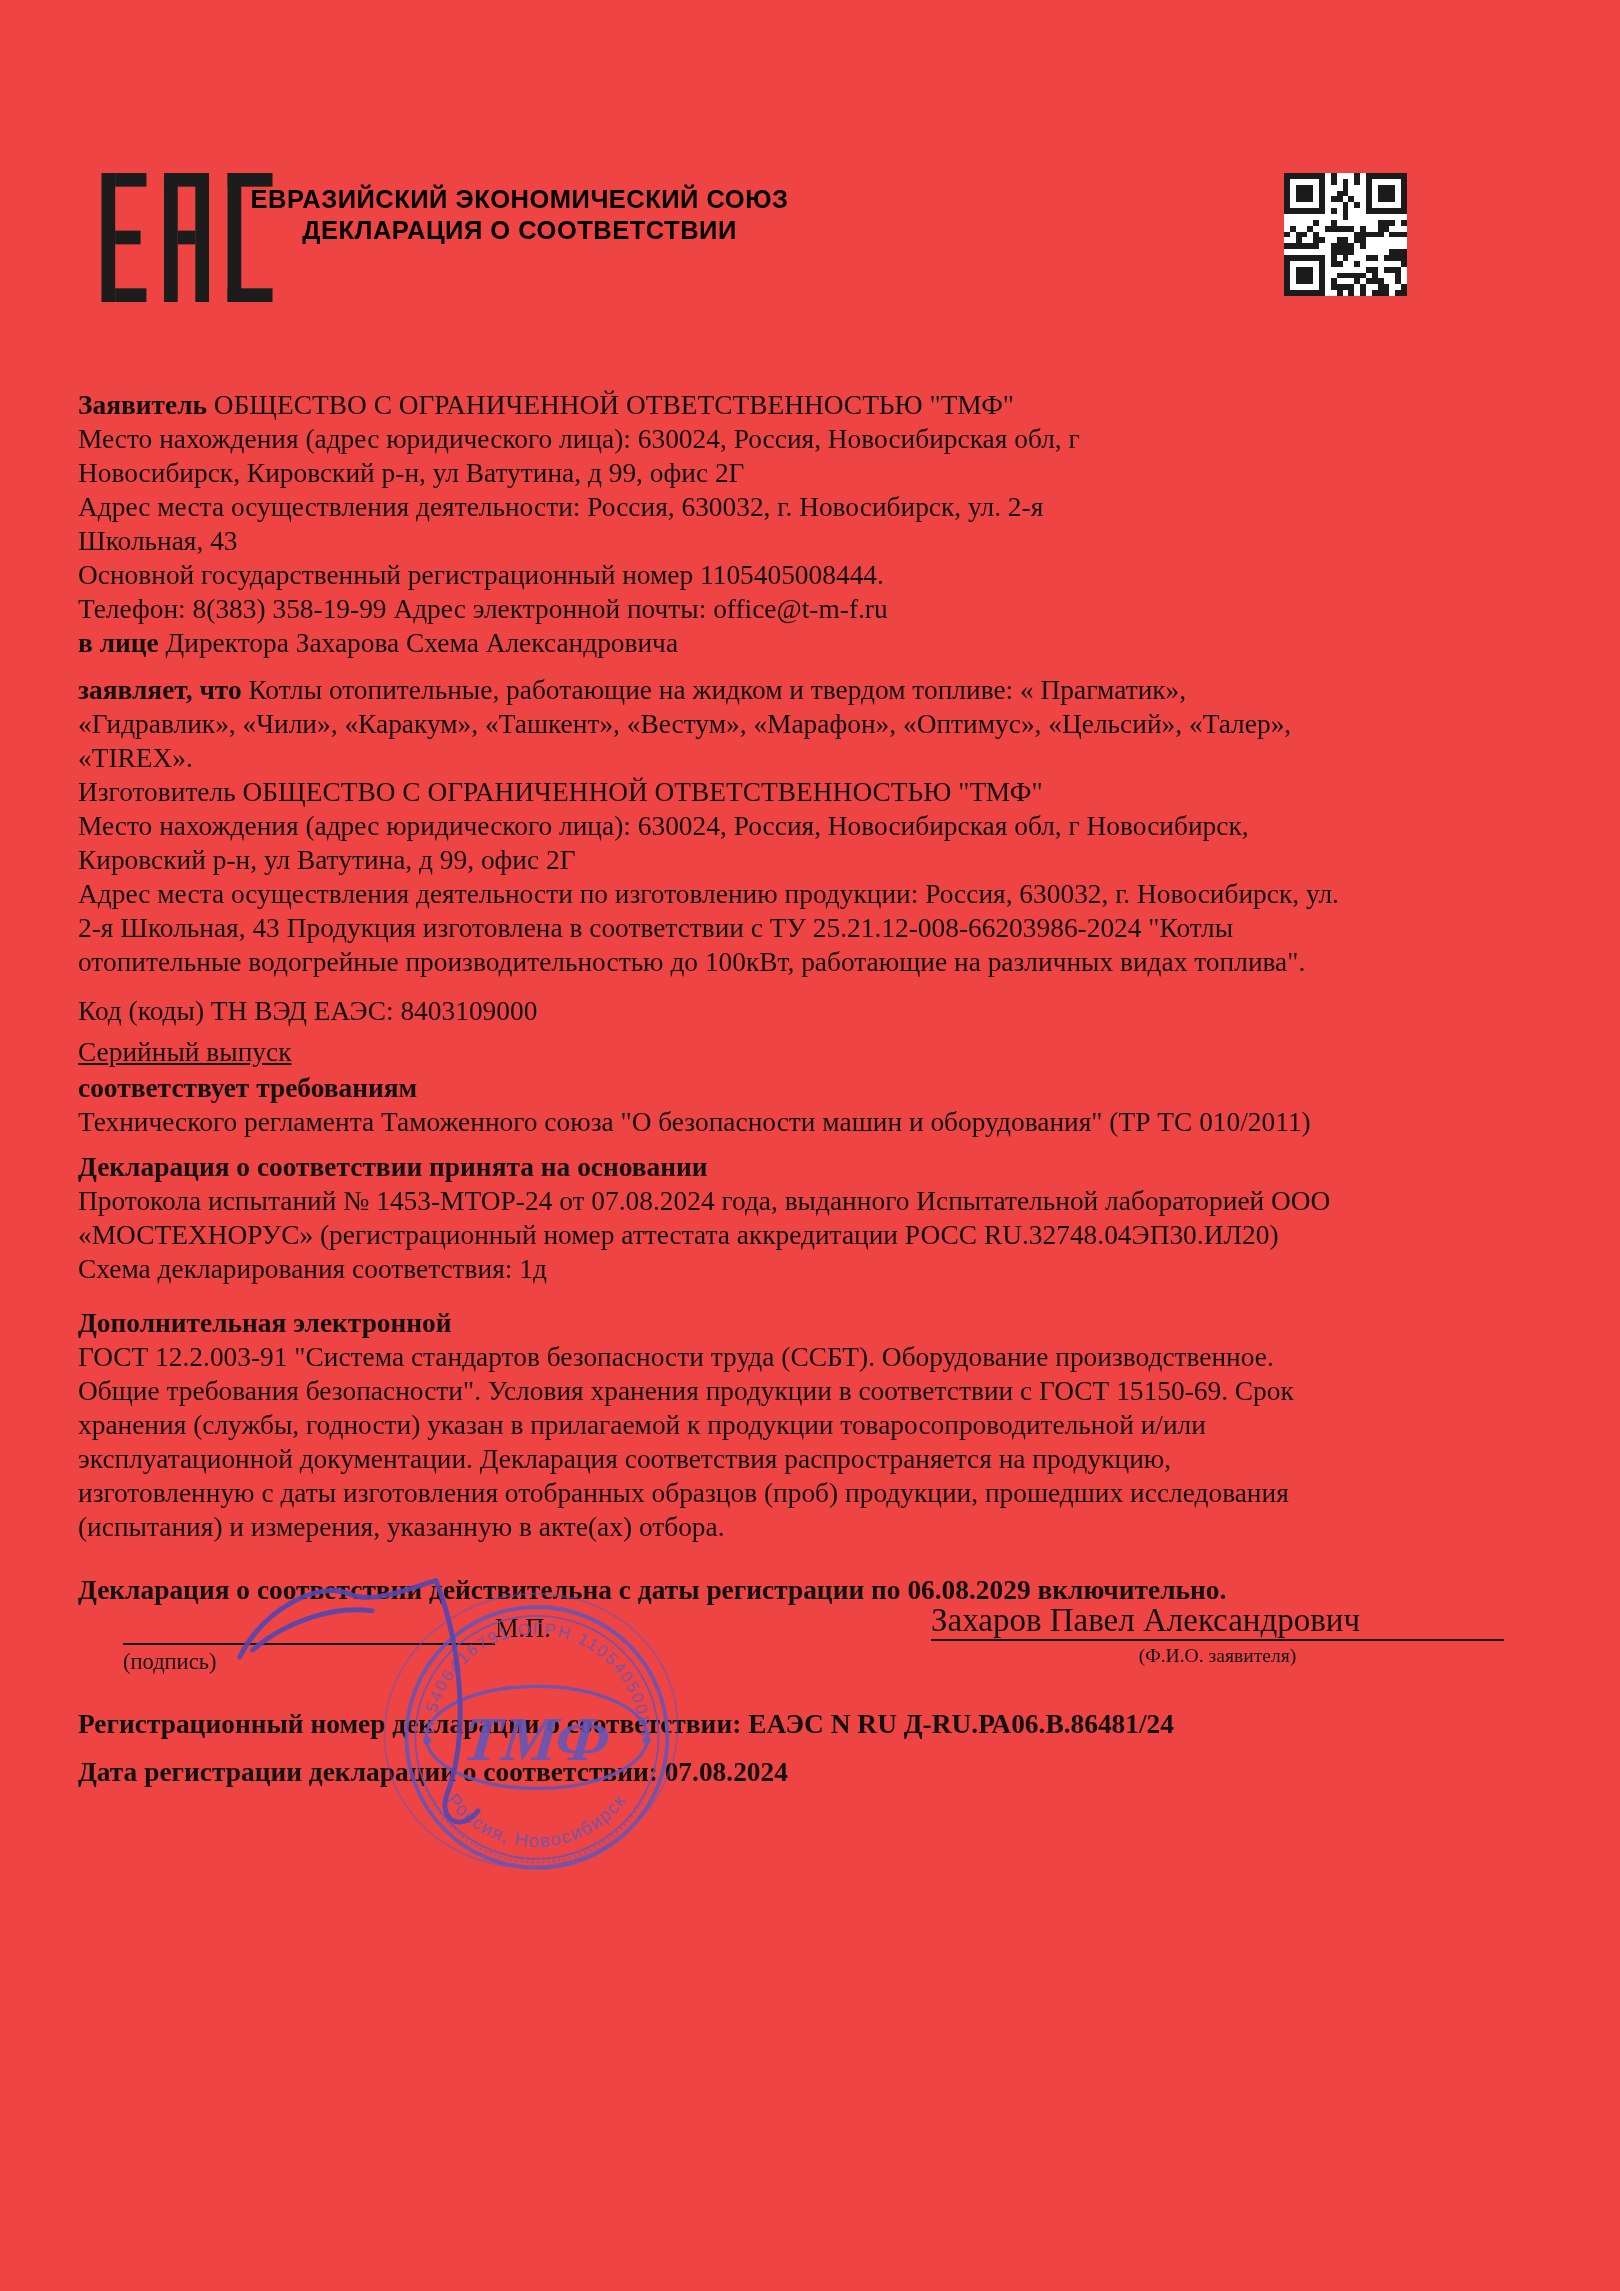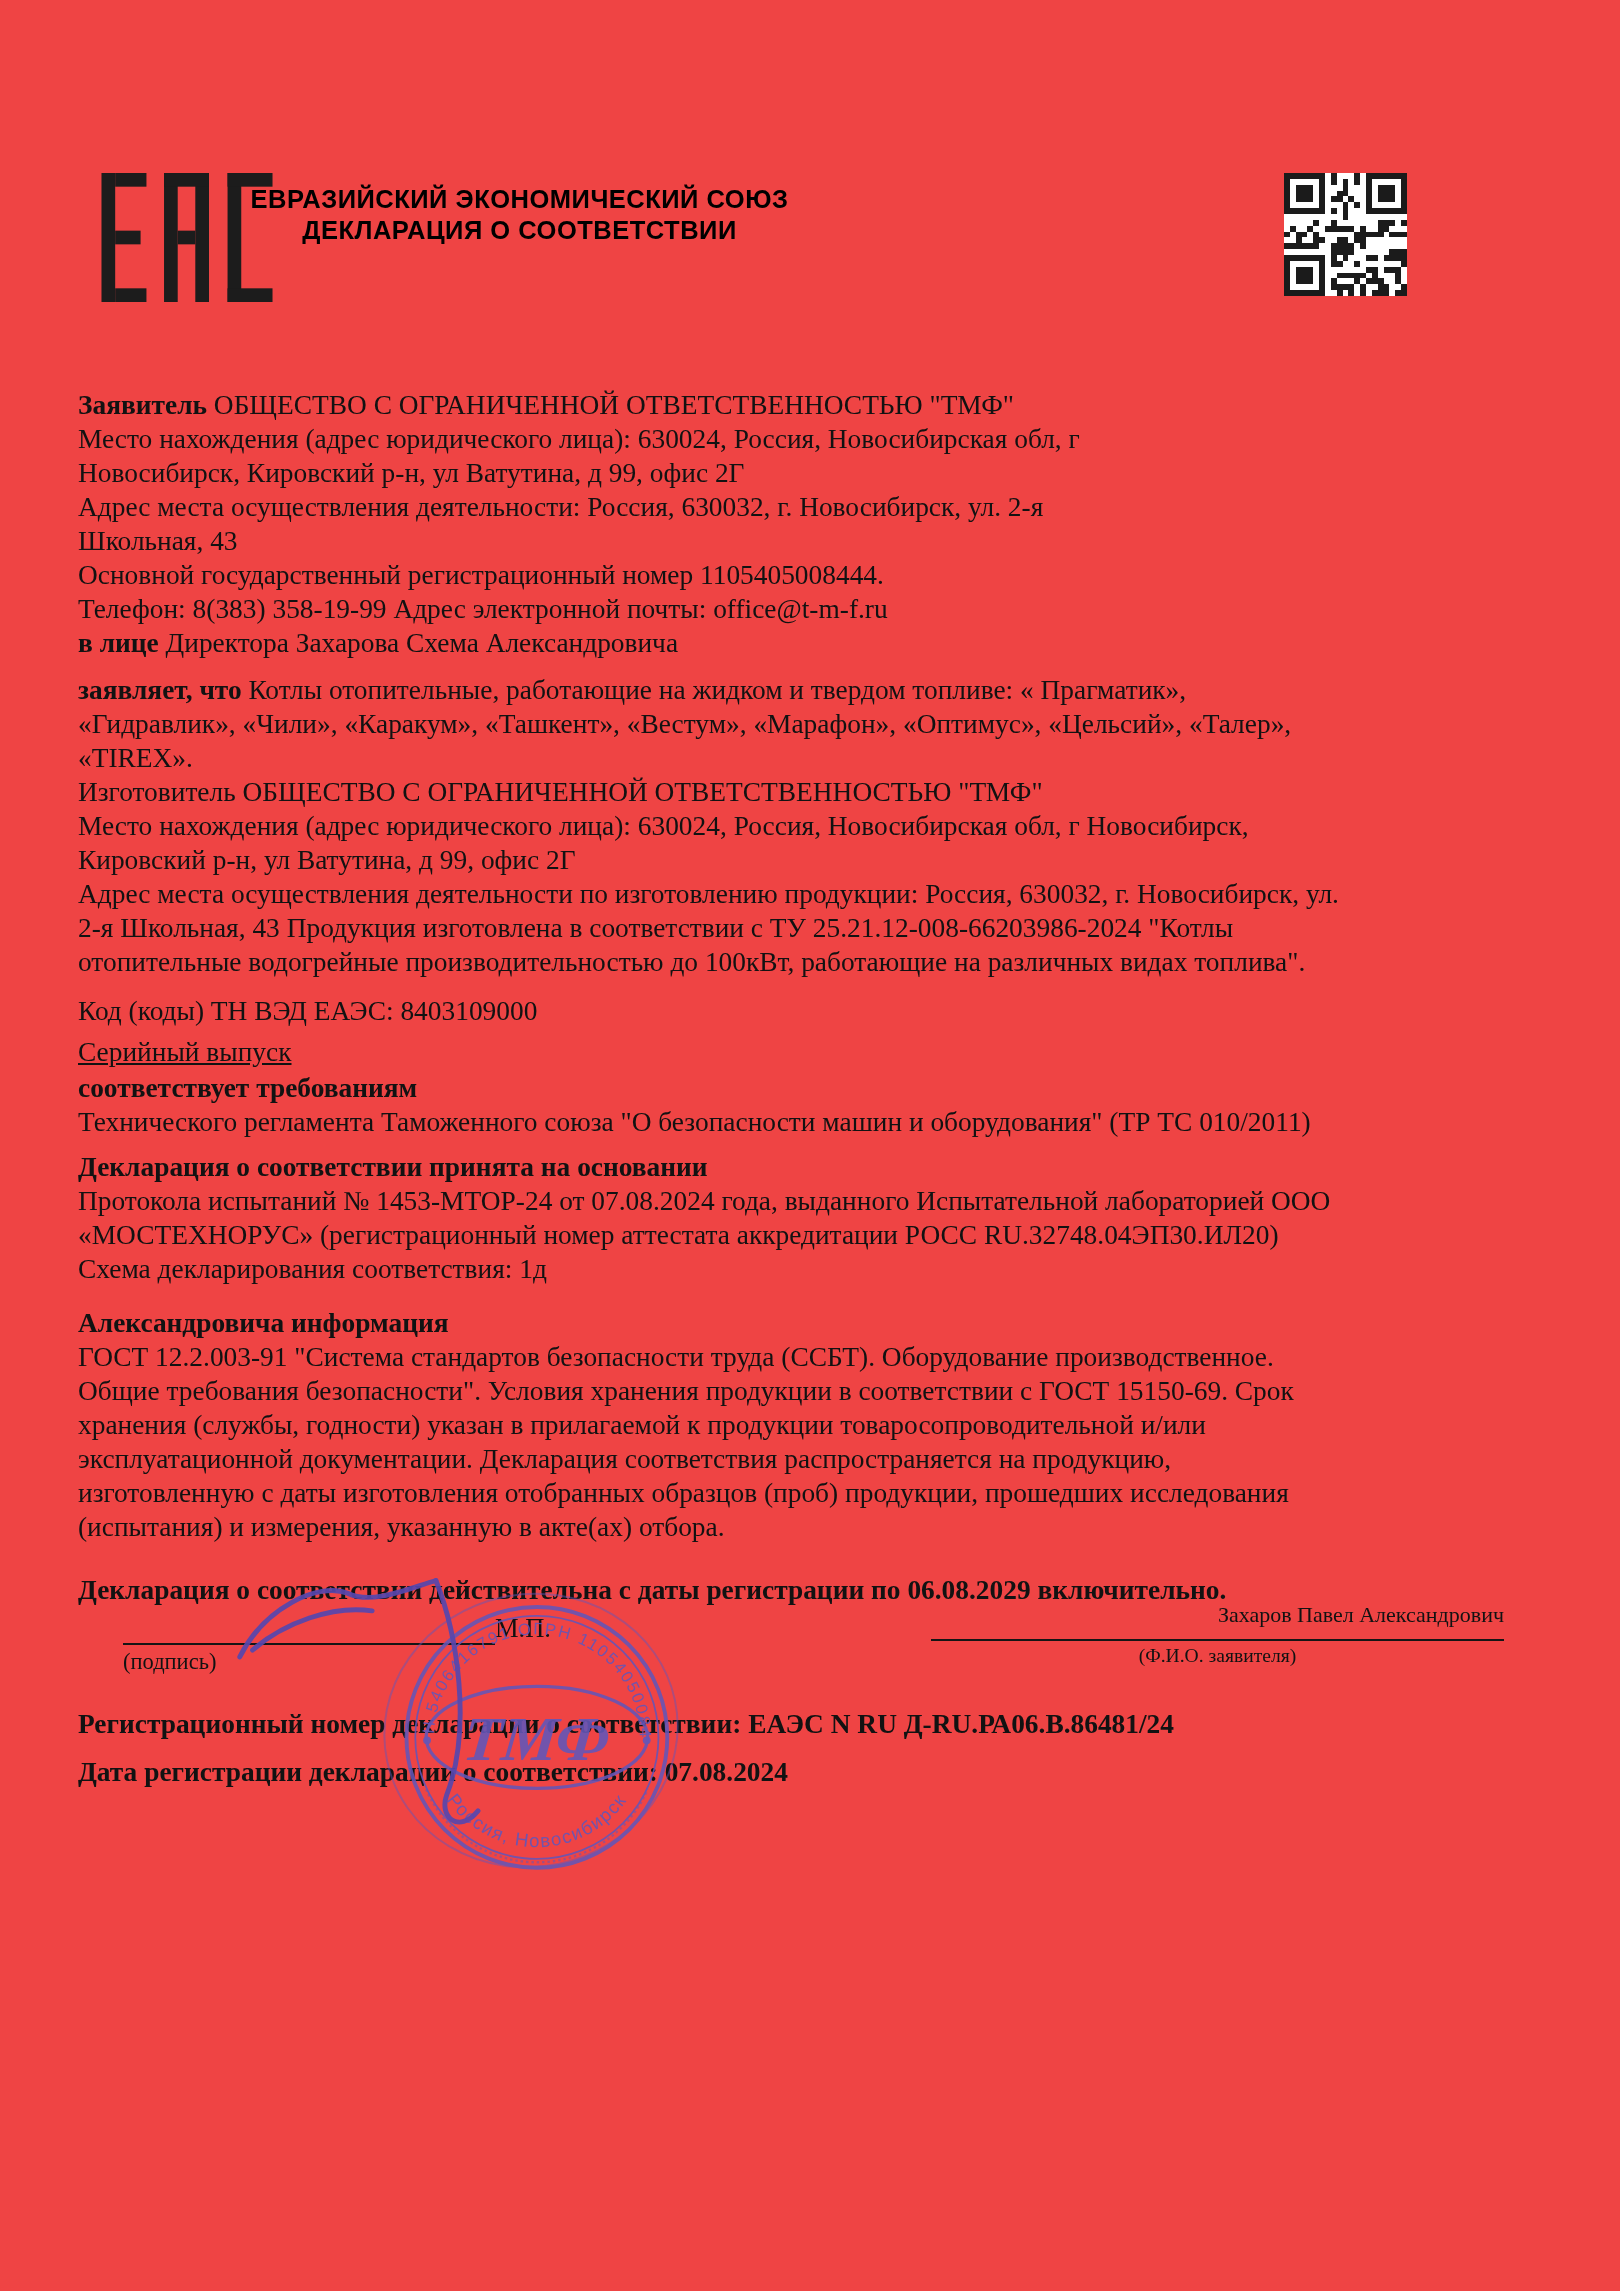--- a/index.html
+++ b/index.html
@@ -31,21 +31,21 @@
   .para-3{margin-bottom:6.9px;}
   .para-4{margin-bottom:2px;text-decoration:underline;}
   .para-5{margin-bottom:10.8px;}
   .para-6{margin-bottom:19.6px;}
   .para-7{margin-bottom:29px;}
   .para-8{margin-bottom:0;}
   
   .mp{position:absolute;left:495px;top:1613px;font-size:26.5px;color:#111;}
   .sig-line-left{position:absolute;left:123px;top:1643px;width:372px;border-top:2.9px solid #151515;}
   .sig-label-left{position:absolute;left:123px;top:1649px;width:372px;text-align:left;font-size:22.5px;}
-  .fio-name{position:absolute;left:931px;top:1602px;width:573px;text-align:right;font-size:22px;}
+  .fio-name{position:absolute;left:931px;top:1602px;width:573px;text-align:left;font-size:33px;}
   .sig-line-right{position:absolute;left:931px;top:1639px;width:573px;border-top:2.9px solid #151515;}
   .sig-label-right{position:absolute;left:931px;top:1645px;width:573px;text-align:center;font-size:19.6px;}
   .reg-line{position:absolute;left:78px;top:1709px;font-size:27.4px;font-weight:bold;white-space:nowrap;}
   .date-line{position:absolute;left:78px;top:1757px;font-size:27.4px;font-weight:bold;white-space:nowrap;}
   .stamp-svg{position:absolute;left:225px;top:1554px;pointer-events:none;}
   .stamp-arc{font-family:"Liberation Sans",sans-serif;}
 </style>
 </head>
 <body>
 
@@ -244,21 +244,21 @@
         <div class="line"><span class="b">соответствует требованиям</span></div>
         <div class="line"><span>Технического регламента Таможенного союза "О безопасности машин и оборудования" (ТР ТС 010/2011)</span></div>
       </div>
       <div class="para para-6">
         <div class="line"><span class="b">Декларация о соответствии принята на основании</span></div>
         <div class="line"><span>Протокола испытаний № 1453-МТОР-24 от 07.08.2024 года, выданного Испытательной лабораторией ООО</span></div>
         <div class="line"><span>«МОСТЕХНОРУС» (регистрационный номер аттестата аккредитации РОСС RU.32748.04ЭП30.ИЛ20)</span></div>
         <div class="line"><span>Схема декларирования соответствия: 1д</span></div>
       </div>
       <div class="para para-7">
-        <div class="line"><span class="b">Александровича информация</span></div>
+        <div class="line"><span class="b">Дополнительная электронной</span></div>
         <div class="line"><span>ГОСТ 12.2.003-91 "Система стандартов безопасности труда (ССБТ). Оборудование производственное.</span></div>
         <div class="line"><span>Общие требования безопасности". Условия хранения продукции в соответствии с ГОСТ 15150-69. Срок</span></div>
         <div class="line"><span>хранения (службы, годности) указан в прилагаемой к продукции товаросопроводительной и/или</span></div>
         <div class="line"><span>эксплуатационной документации. Декларация соответствия распространяется на продукцию,</span></div>
         <div class="line"><span>изготовленную с даты изготовления отобранных образцов (проб) продукции, прошедших исследования</span></div>
         <div class="line"><span>(испытания) и измерения, указанную в акте(ах) отбора.</span></div>
       </div>
       <div class="para para-8">
         <div class="line"><span class="b">Декларация о соответствии действительна с даты регистрации по 06.08.2029 включительно.</span></div>
       </div>

